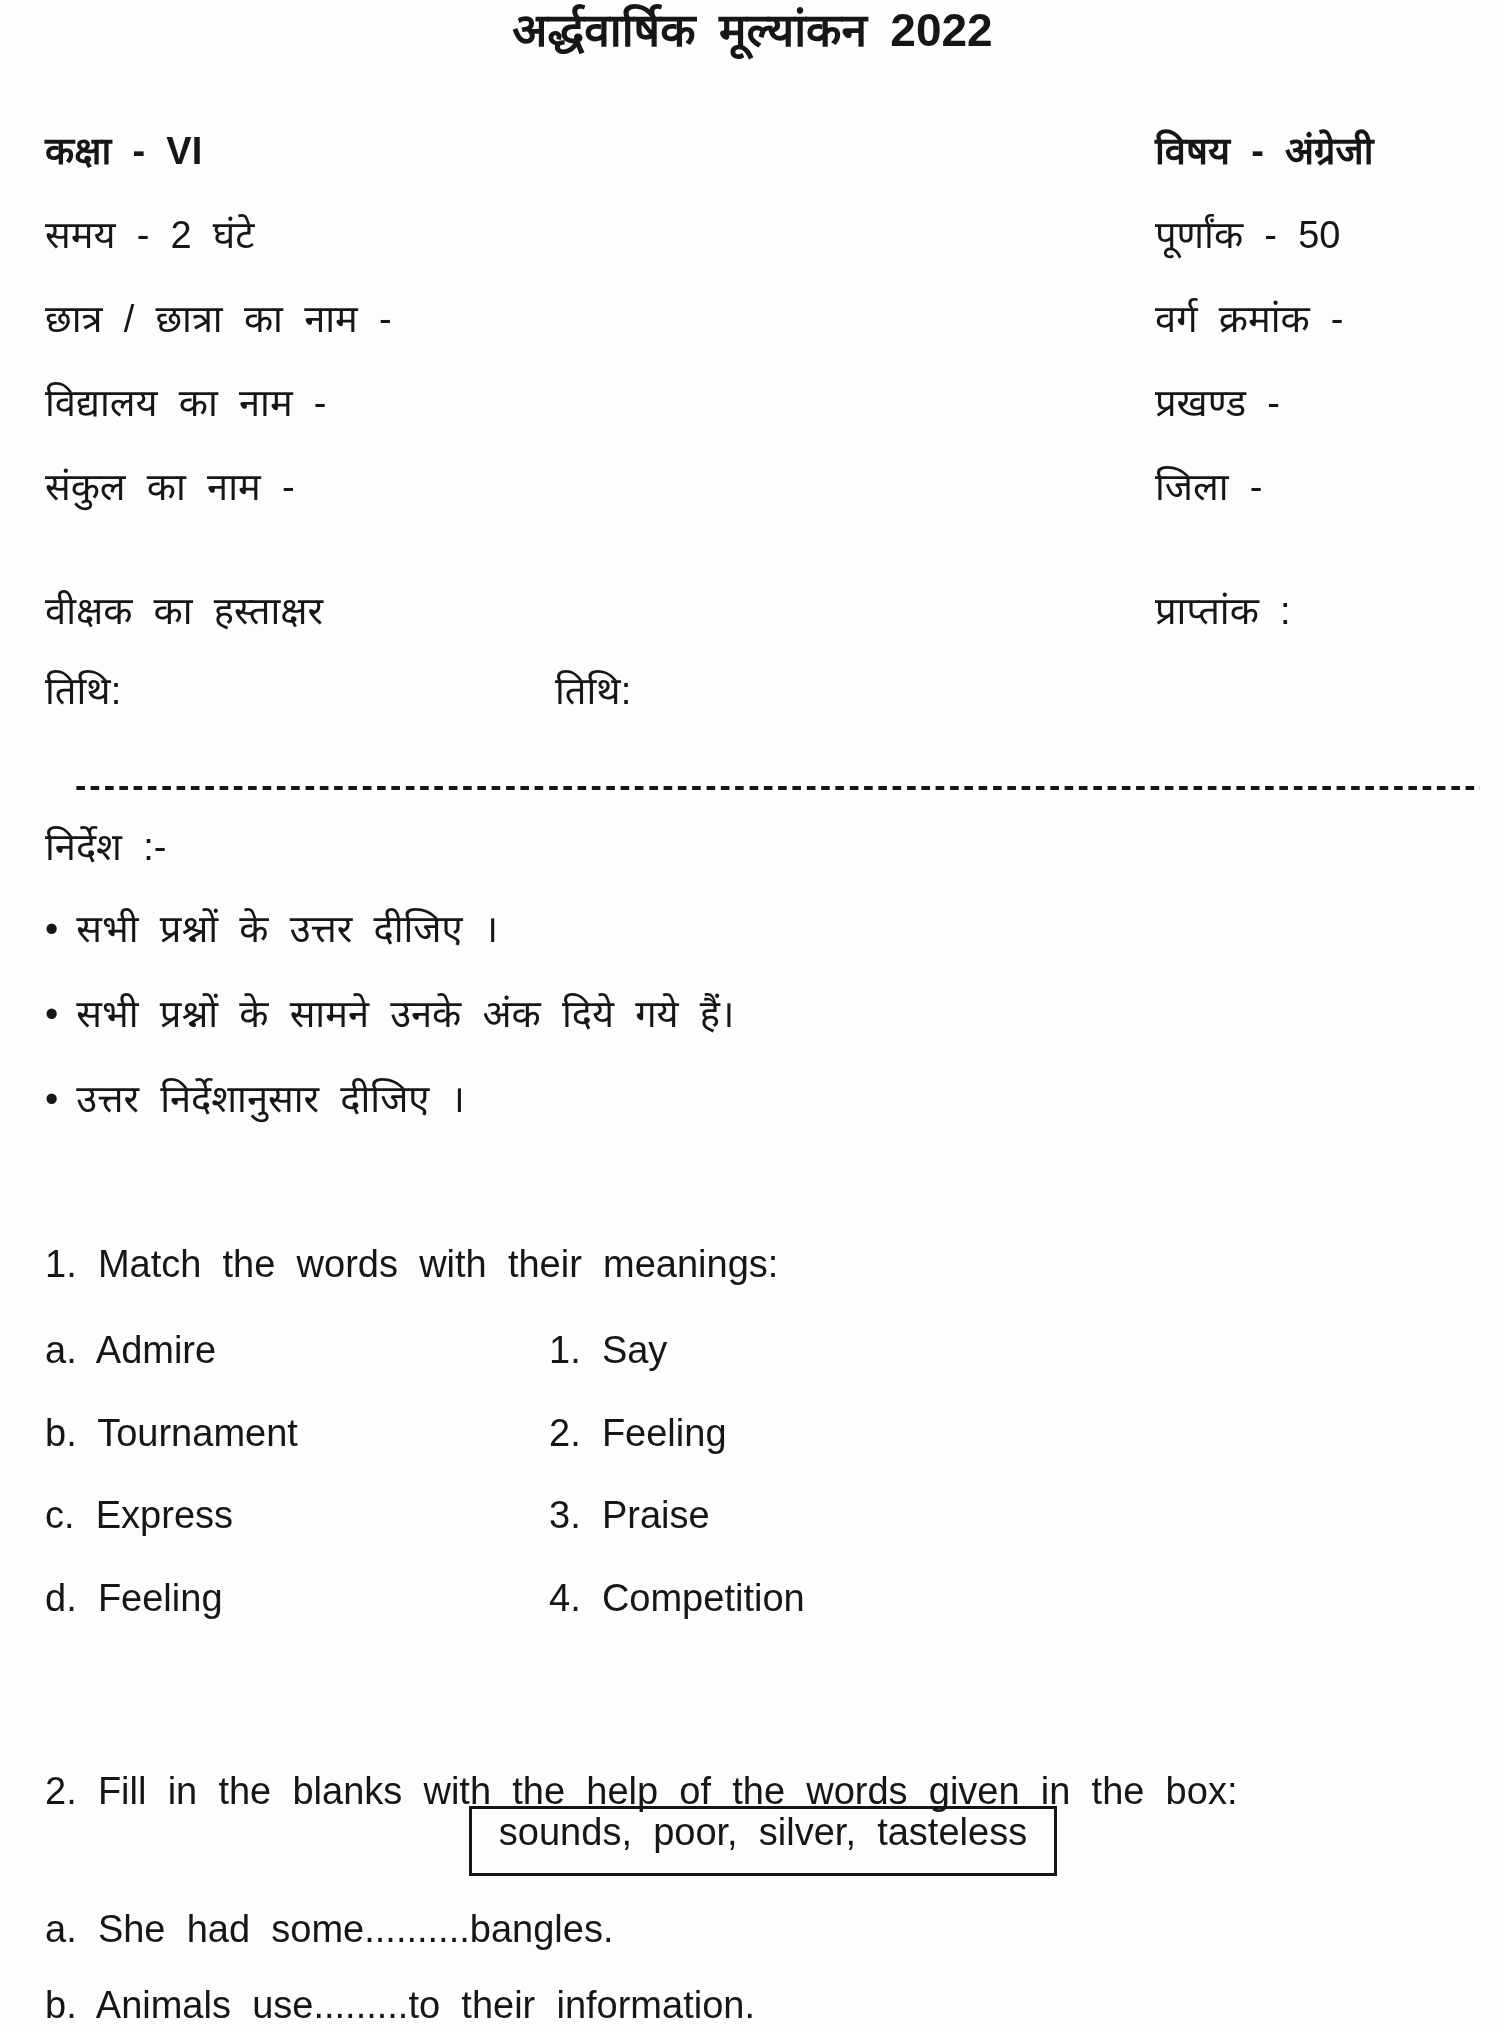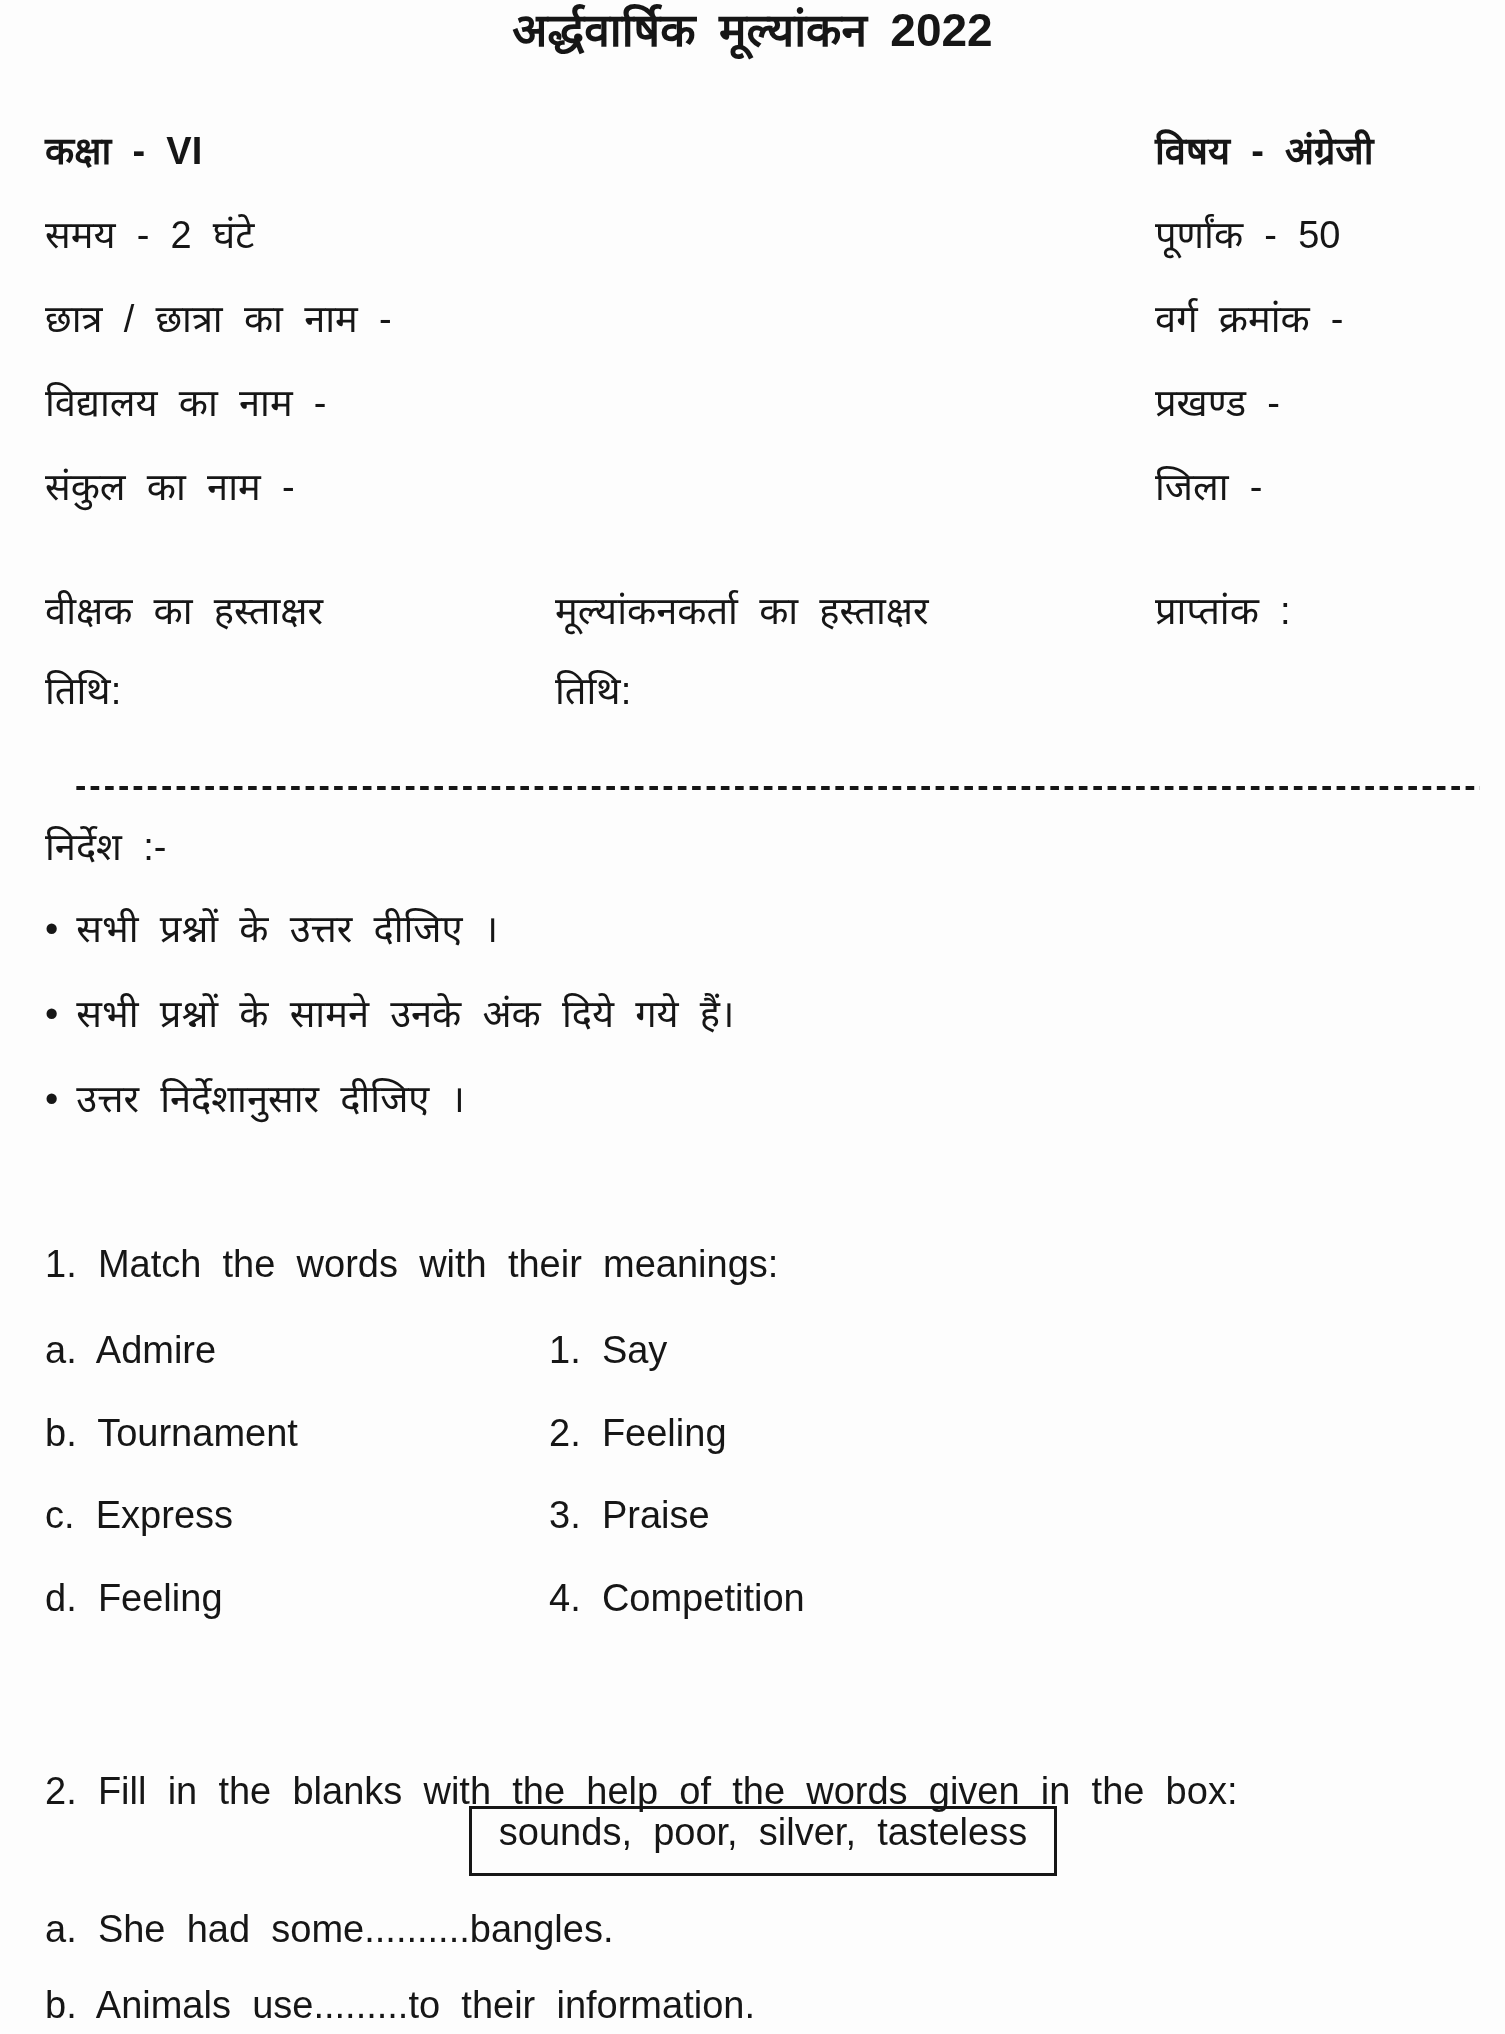--- a/index.html
+++ b/index.html
@@ -68,21 +68,20 @@
     <span>विद्यालय का नाम -</span>
     <span class="right-col">प्रखण्ड -</span>
   </div>
   <div class="abs row" style="top:420px">
     <span>संकुल का नाम -</span>
     <span class="right-col">जिला -</span>
   </div>
 
   <div class="abs sig-row" style="top:588px">
     <span>वीक्षक का हस्ताक्षर</span>
-    <span class="sig-col2">मूल्यांकनकर्ता का हस्ताक्षर</span>
     <span class="sig-col3">प्राप्तांक :</span>
   </div>
   <div class="abs sig-row" style="top:668px">
     <span>तिथि:</span>
     <span class="sig-col2">तिथि:</span>
   </div>
 
   <div class="abs divider" style="top:764px">----------------------------------------------------------------------------------------------------------------</div>
 
   <div class="abs" style="top:824px; left:45px;">निर्देश :-</div>

